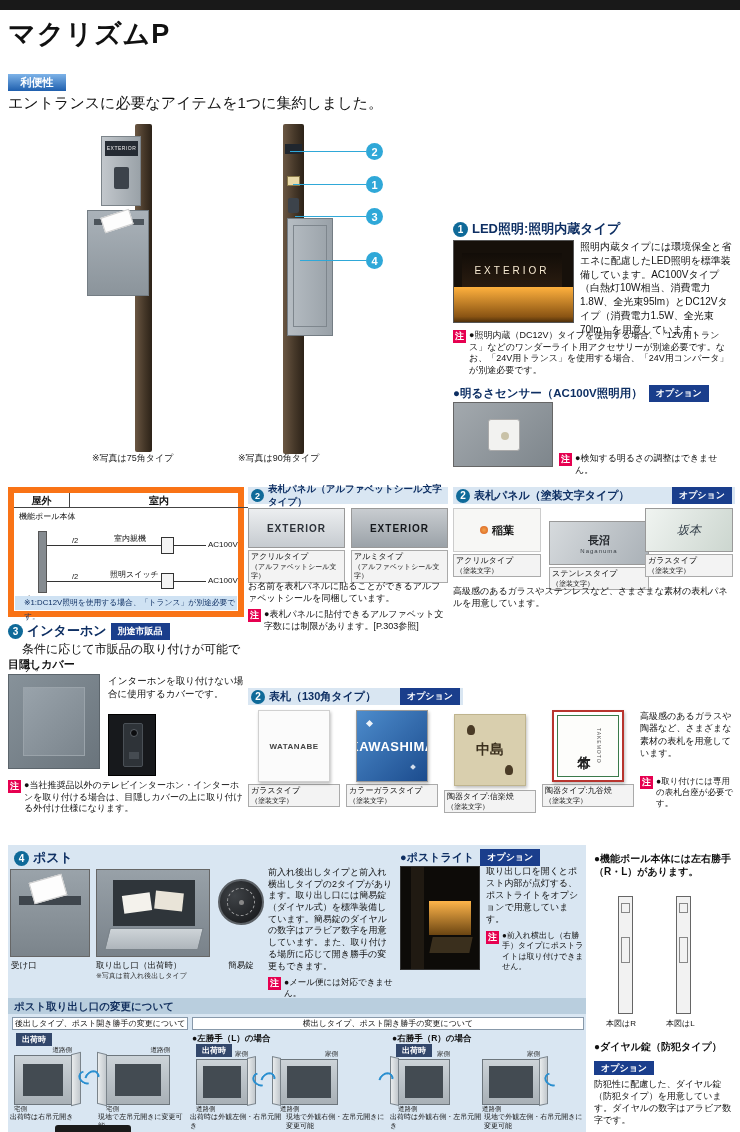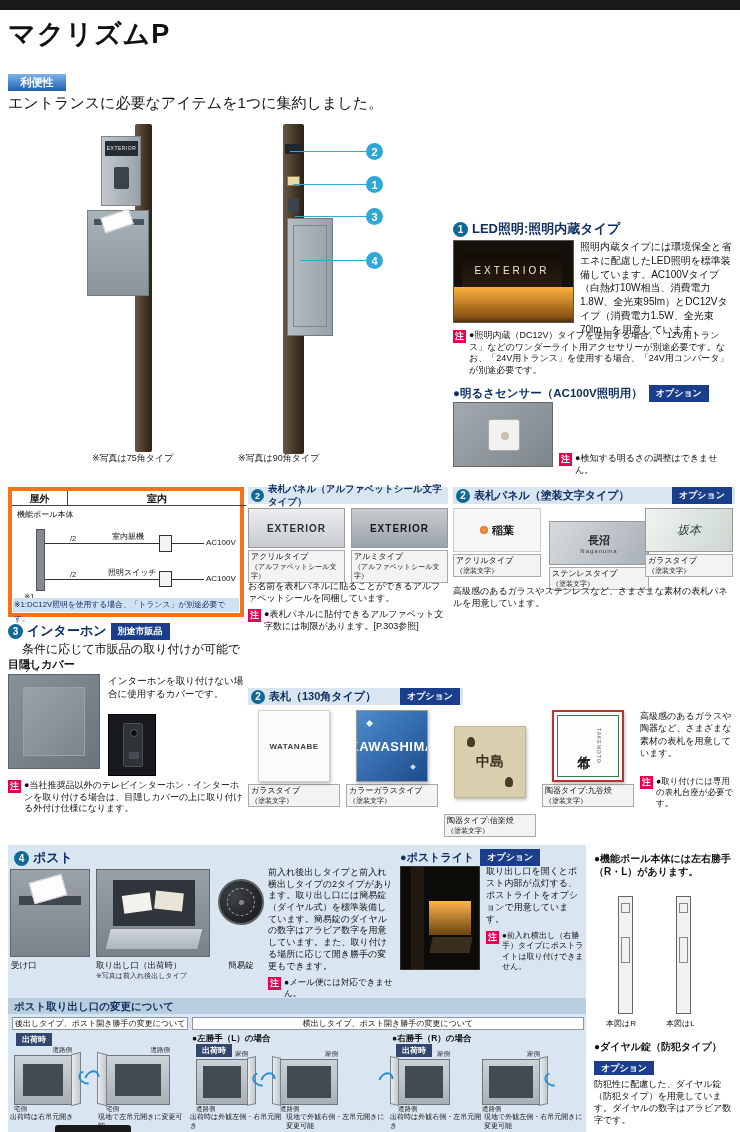--- a/index.html
+++ b/index.html
@@ -100,39 +100,39 @@
     <div class="abs" style="left:34px;top:16px;width:32px;height:32px;background:#f2f2f0;border:1px solid #aaa;border-radius:3px">
       <div class="abs" style="left:12px;top:12px;width:8px;height:8px;background:#c9c2a8;border-radius:50%"></div>
     </div>
   </div>
   <div class="abs nrow" style="left:106px;top:68px;width:176px">
     <span class="noteb">注</span>
     <span class="ntxt">●検知する明るさの調整はできません。</span>
   </div>
 </div>
 
-<div class="abs" style="left:8px;top:487px;width:236px;height:130px;border:4px solid #f97316">
+<div class="abs" style="left:8px;top:487px;width:236px;height:130px;border:6px solid #f97316">
   <div class="abs" style="left:0;top:0;width:56px;height:15px;border-right:1px solid #444;border-bottom:1px solid #444;font-size:10px;font-weight:bold;text-align:center;line-height:15px">屋外</div>
   <div class="abs" style="left:56px;top:0;width:178px;height:15px;border-bottom:1px solid #444;font-size:10px;font-weight:bold;text-align:center;line-height:15px">室内</div>
   <div class="abs" style="left:5px;top:18px;font-size:8px">機能ポール本体</div>
   <div class="abs" style="left:24px;top:38px;width:9px;height:62px;background:#858b90;border:1px solid #555"></div>
   <div class="abs" style="left:33px;top:52px;width:114px;height:1px;background:#333"></div>
   <div class="abs" style="left:58px;top:43px;font-size:7.5px">/2</div>
   <div class="abs" style="left:100px;top:40px;font-size:8px">室内親機</div>
   <div class="abs" style="left:147px;top:44px;width:13px;height:17px;border:1px solid #333;background:#f4f4f4"></div>
   <div class="abs" style="left:160px;top:52px;width:32px;height:1px;background:#333"></div>
   <div class="abs" style="left:194px;top:47px;font-size:8px">AC100V</div>
   <div class="abs" style="left:33px;top:88px;width:114px;height:1px;background:#333"></div>
   <div class="abs" style="left:58px;top:79px;font-size:7.5px">/2</div>
   <div class="abs" style="left:96px;top:76px;font-size:8px">照明スイッチ</div>
   <div class="abs" style="left:147px;top:80px;width:13px;height:16px;border:1px solid #333;background:#f4f4f4"></div>
   <div class="abs" style="left:160px;top:88px;width:32px;height:1px;background:#333"></div>
   <div class="abs" style="left:194px;top:83px;font-size:8px">AC100V</div>
   <div class="abs" style="left:12px;top:101px;font-size:7.5px">※1</div>
-  <div class="abs" style="left:1px;right:1px;bottom:1px;height:14px;background:#cfe2f3;color:#0e2f63;font-size:7.8px;line-height:14px;padding-left:1px">※1:DC12V照明を使用する場合、「トランス」が別途必要です。</div>
+  <div class="abs" style="left:1px;right:1px;bottom:1px;height:14px;background:#cfe2f3;color:#0e2f63;font-size:7.8px;line-height:14px;padding-left:9px">※1:DC12V照明を使用する場合、「トランス」が別途必要です。</div>
 </div>
 
 <div class="abs" style="left:248px;top:487px;width:200px;height:175px">
   <div class="secbar" style="font-size:9.5px">
     <span class="numc" style="width:13px;height:13px;flex:0 0 13px;font-size:9px">2</span>
     <span>表札パネル（アルファベットシール文字タイプ）</span>
   </div>
   <div class="abs" style="left:0;top:21px;width:97px">
     <div class="panelg" style="height:40px;background:linear-gradient(180deg,#eceef0,#c6cbd0)">
       <span style="font-size:10px;font-weight:bold;letter-spacing:1px;color:#2c3138">EXTERIOR</span>
@@ -240,21 +240,21 @@
       <div class="abs" style="left:10px;top:10px;width:5px;height:5px;background:#fff;transform:rotate(45deg);opacity:.9"></div>
       <div class="abs" style="right:12px;bottom:12px;width:4px;height:4px;background:#fff;transform:rotate(45deg);opacity:.8"></div>
       <span style="font-size:13px;font-weight:bold;letter-spacing:.5px;color:#fff">KAWASHIMA</span>
     </div>
     <div class="typebox">
         <span style="display:block">カラーガラスタイプ</span>
         <span class="s2">（塗装文字）</span>
       </div>
   </div>
   <div class="abs" style="left:196px;top:22px;width:92px">
-    <div class="panelg" style="width:72px;height:72px;margin:16px auto;background:#d9cfae;border-color:#bfb48e;box-shadow:1px 2px 3px rgba(0,0,0,.25)">
+    <div class="panelg" style="width:72px;height:72px;margin:4px auto;background:#d9cfae;border-color:#bfb48e;box-shadow:1px 2px 3px rgba(0,0,0,.25)">
       <div class="abs" style="left:12px;top:10px;width:8px;height:10px;background:#4a3b26;border-radius:50% 50% 40% 40%"></div>
       <div class="abs" style="right:12px;bottom:10px;width:8px;height:10px;background:#4a3b26;border-radius:50% 50% 40% 40%"></div>
       <span style="font-size:14px;font-weight:bold;color:#3a2f1d">中島</span>
     </div>
     <div class="typebox">
         <span style="display:block">陶器タイプ:信楽焼</span>
         <span class="s2">（塗装文字）</span>
       </div>
   </div>
   <div class="abs" style="left:294px;top:22px;width:92px">

